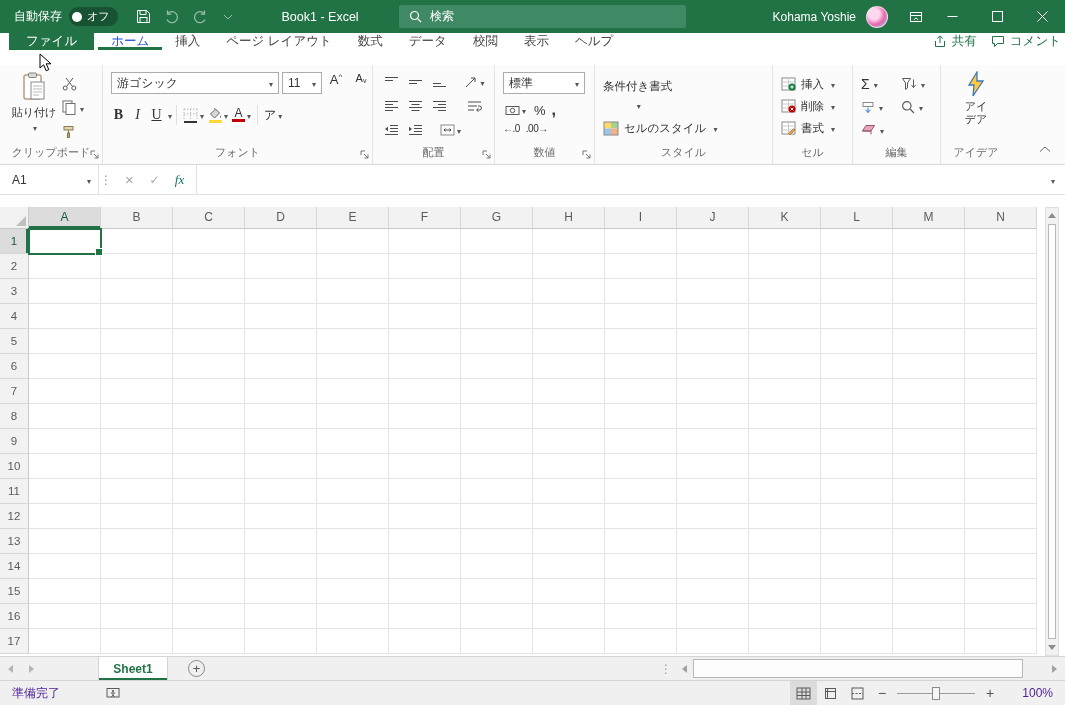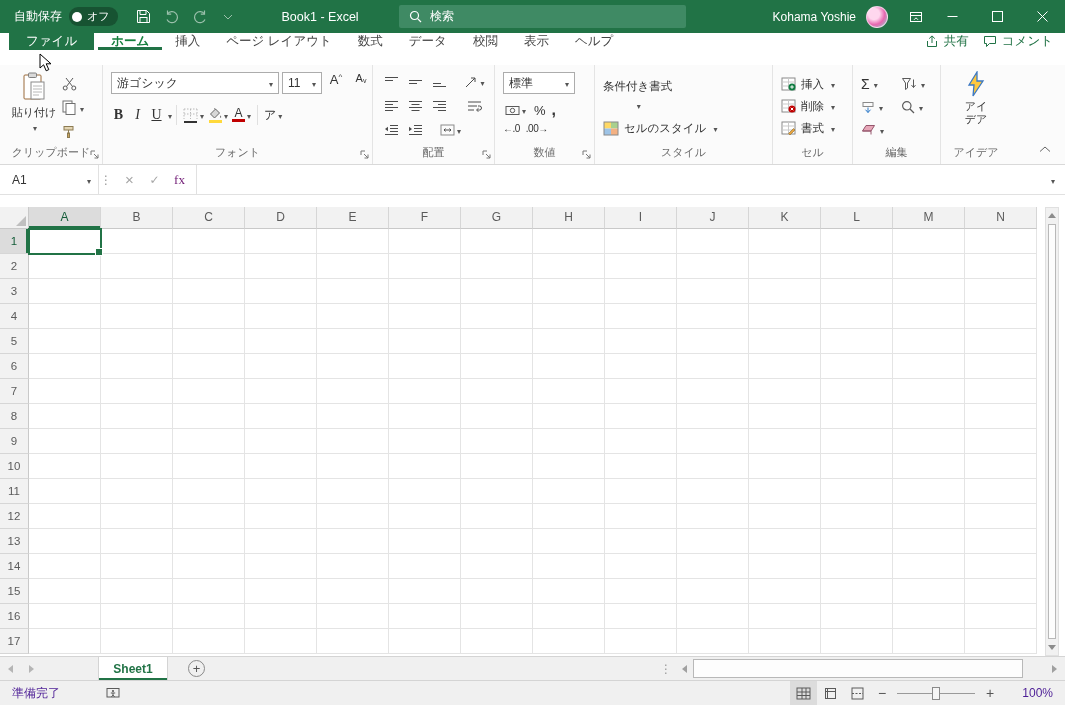--- a/index.html
+++ b/index.html
@@ -22,22 +22,22 @@
   .uname { margin-right:10px; }
   .avatar { width:22px; height:22px; border-radius:50%; margin-right:14px; border:1px solid rgba(255,255,255,.6);
             background:radial-gradient(circle at 35% 35%, #ffd7ee 0 30%, #e668b0 58%, #7fd4c9 100%); }
   .win-btn { width:45px; height:33px; display:flex; align-items:center; justify-content:center; }
 
   
   .tabrow { height:32px; background:#fff; display:flex; align-items:flex-start; position:relative; }
   .file-tab { background:#217346; color:#fff; padding:0 17px; display:flex; align-items:center; margin-left:9px; font-size:12.5px; }
   .tab-list { display:flex; margin-left:4px; }
   .rtab { padding:0 13px; display:flex; align-items:center; color:#444; font-size:12.5px; white-space:nowrap; }
-  .rtab.active { color:#15803d; font-weight:bold; box-shadow:inset 0 -3px 0 #217346; }
-  .tabrow-right { margin-left:auto; display:flex; align-items:center; gap:14px; padding-right:12px; }
+  .rtab.active { color:#1d4ed8; font-weight:normal; box-shadow:inset 0 -3px 0 #217346; }
+  .tabrow-right { margin-left:auto; display:flex; align-items:center; gap:14px; padding-right:4px; }
   .green-btn { display:flex; align-items:center; gap:5px; color:#217346; font-size:12.5px; }
 
   
   .ribbon { height:100px; background:#FBFBFB; border-bottom:1px solid #D9D9D9; display:flex; position:relative; }
   .rgroup { position:relative; border-right:1px solid #E4E4E4; height:100%; flex:none; }
   .glabel { position:absolute; bottom:4px; left:0; right:0; text-align:center; font-size:11px; color:#696969; white-space:nowrap; }
   .launcher { position:absolute; right:3px; bottom:5px; width:11px; height:11px; }
   .dda::before { content:"▾"; font-size:8px; color:#555; margin-left:2px; }
   .vsep { width:1px; height:20px; background:#E0E0E0; margin:0 4px; }
 
@@ -67,21 +67,21 @@
   .ybar { width:13px; height:3px; background:#FFD93B; margin-top:1px; }
   .ruby-a { font-size:12px; color:#333; }
 
   .g-align { width:122px; }
   .arow { position:absolute; left:8px; display:flex; align-items:center; gap:3px; }
   .arow.r1 { top:8px; } .arow.r2 { top:32px; } .arow.r3 { top:56px; }
   .aico { width:21px; height:18px; display:flex; align-items:center; justify-content:center; }
   .gapx { width:8px; }
 
   .g-number { width:100px; }
-  .num-fmt { position:absolute; left:8px; top:7px; width:72px;justify-content:space-between; }
+  .num-fmt { position:absolute; left:8px; top:7px; width:82px;justify-content:space-between; }
   .nrow { position:absolute; left:8px; display:flex; align-items:center; gap:6px; }
   .nrow.r2 { top:34px; } .nrow.r3 { top:58px; }
   .pct { font-size:13px; color:#333; }
   .comma { font-size:16px; font-weight:bold; color:#333; }
   .dec-btn { font-size:10px; color:#333; letter-spacing:-.5px; }
 
   .g-styles { width:178px; }
   .style-item { position:absolute; left:8px; height:20px; display:flex; align-items:center; gap:5px; font-size:11.5px; color:#333; white-space:nowrap; }
   .g-styles .i1 { top:9px;flex-direction:column; } .g-styles .i2 { top:31px; } .g-styles .i3 { top:53px; }
 
@@ -102,21 +102,21 @@
   
   .formulabar { height:30px; background:#fff; border-bottom:1px solid #E1E1E1; display:flex; align-items:stretch; }
   .namebox { width:98px; display:flex; align-items:center; justify-content:space-between; padding:0 7px 0 12px; color:#333; }
   .nb-sep { width:1px; background:#E1E1E1; }
   .fsplit { width:14px; display:flex; align-items:center; justify-content:center; color:#9a9a9a; }
   .fsplit::before { content:"⋮"; }
   .fx-btns { display:flex; align-items:center; padding:0 4px; }
   .fxb { width:25px; height:100%; display:flex; align-items:center; justify-content:center; color:#A6A6A6; font-size:14px; }
   .cancel::before { content:"×"; font-size:15px; }
   .enter::before { content:"✓"; font-size:12px; }
-  .fx-label { color:#701a75; font-family:"Liberation Serif",serif; font-size:13px; }
+  .fx-label { color:#0f766e; font-family:"Liberation Serif",serif; font-style:italic; font-size:13px; }
   .fx-input { flex:1; border-left:1px solid #E1E1E1; }
   .fb-dd { width:26px; display:flex; align-items:center; justify-content:center; }
   .spacer { height:12px; background:#fff; }
 
   
   .grid { position:relative; height:449px; background:#fff; overflow:hidden; }
   .corner { position:absolute; left:0; top:0; width:29px; height:22px; background:#F2F2F2; border-right:1px solid #C9C9C9; border-bottom:1px solid #C9C9C9; }
   .corner::after { content:""; position:absolute; right:2px; bottom:2px; border-left:10px solid transparent; border-bottom:10px solid #C0C0C0; }
   .colheads { position:absolute; left:29px; top:0; display:flex; height:22px; }
   .ch { width:72px; height:22px; line-height:21px; text-align:center; background:#F2F2F2; border-right:1px solid #D6D6D6; border-bottom:1px solid #C9C9C9; color:#5B5B5B; }

